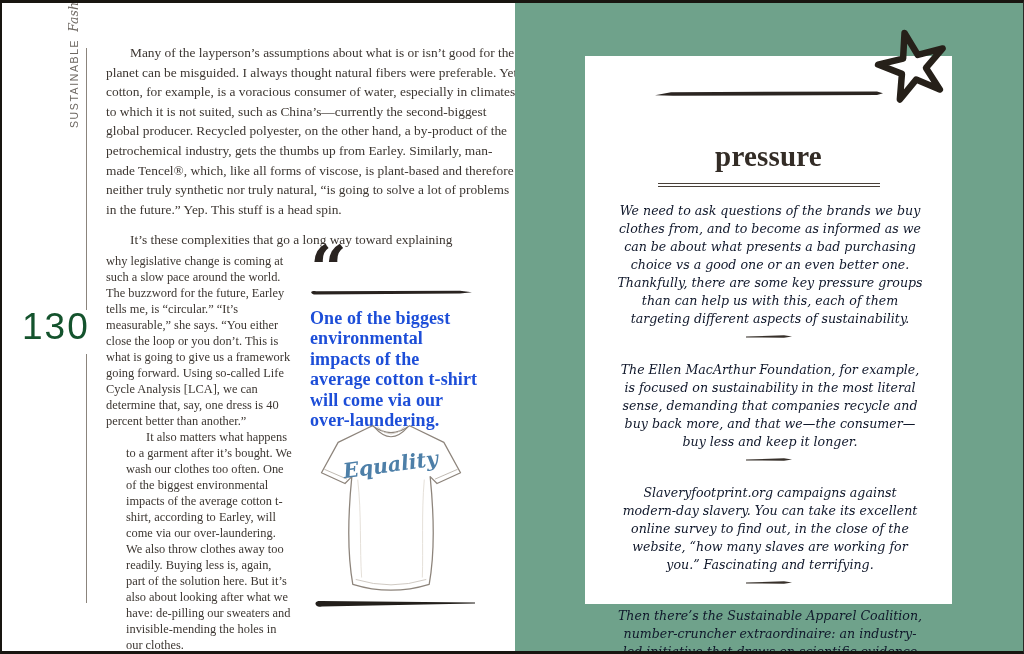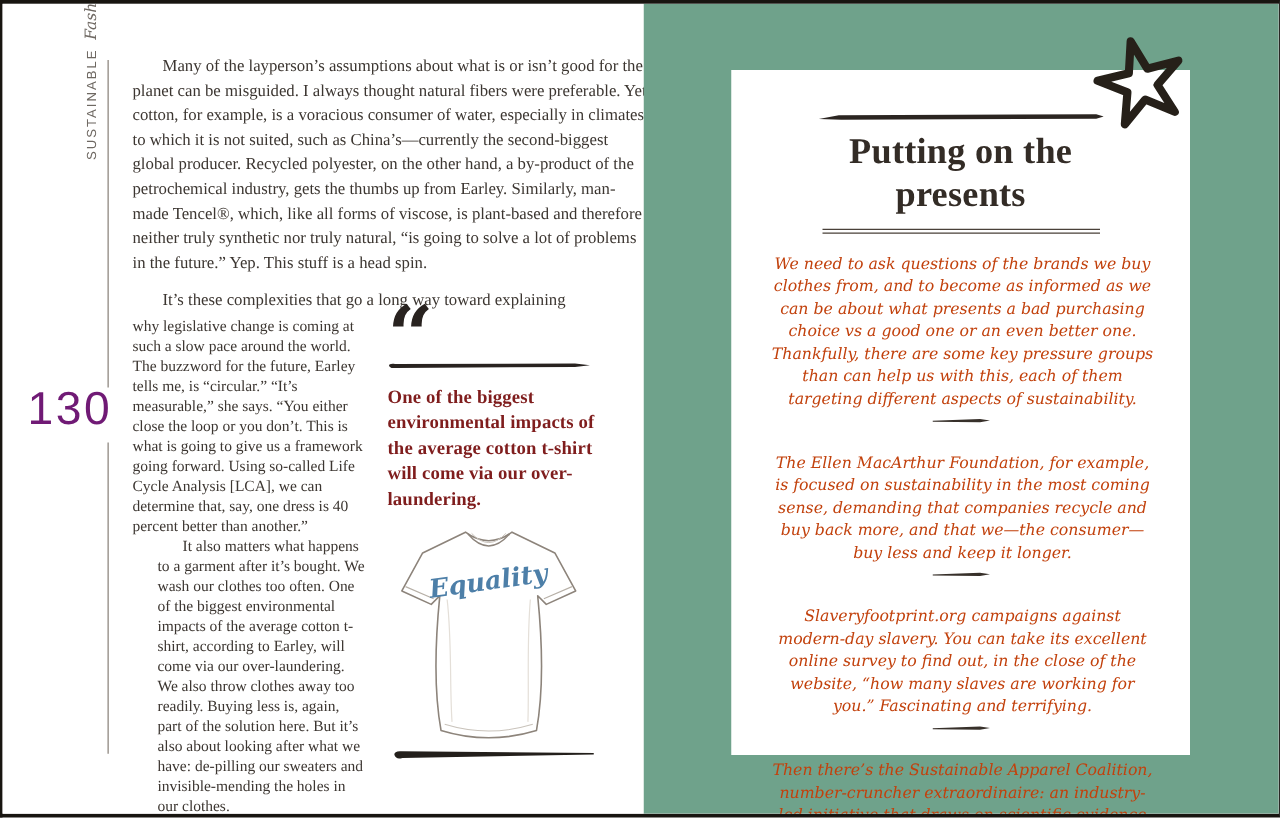--- a/index.html
+++ b/index.html
@@ -23,21 +23,21 @@
   .edge-label .caps { font-family:"Liberation Sans", sans-serif; font-size:10.5px; letter-spacing:1.6px; }
   .edge-label .ital { font-family:"DejaVu Serif", serif; font-style:italic; font-size:12.5px; margin-left:3px; }
 
   .vrule { position:absolute; left:84px; width:1px; background:#8b847c; }
   .vrule.top { top:45px; height:262px; }
   .vrule.bottom { top:351px; height:249px; }
 
   .page-number {
     position:absolute; left:20px; top:303px; width:62px; text-align:center;
     font-family:"Liberation Sans", sans-serif; font-weight:300;
-    font-size:37px; color:#701a75; letter-spacing:2px;
+    font-size:37px; color:#14532d; letter-spacing:2px;
   }
 
   .para-wide {
     position:absolute; left:104px; width:414px; font-size:13.4px; line-height:19.6px;
     color:#3c3631; text-align:left;
   }
   .p1 { top:40px; text-indent:24px; }
   .p2lead { top:227px; text-indent:24px; white-space:nowrap; }
 
   .narrow-col {
@@ -47,21 +47,21 @@
   .narrow-col p.indented { text-indent:20px;margin-left:20px; }
 
   .pullquote { position:absolute; left:308px; top:240px; width:170px; }
   .pullquote .qmark {
     font-family:"DejaVu Serif", serif; font-weight:bold; font-size:64px;
     line-height:52px; color:#292320; letter-spacing:-2px;
   }
   .pullquote .q-line { display:block; margin-top:-6px; }
   .pullquote .pq-text {
     margin-top:12px; font-family:"Liberation Serif", serif; font-weight:bold;
-    font-size:15px; line-height:20.4px; color:#7f1d1d; letter-spacing:0.1px;
+    font-size:18px; line-height:20.4px; color:#1d4ed8; letter-spacing:0.1px;
   }
 
   .tshirt { position:absolute; left:310px; top:410px; }
   .tshirt-line { position:absolute; left:312px; top:596px; }
 
   
   .right-page { position:absolute; left:513px; top:0; width:508px; height:648px; background:#6fa28b; }
 
   .card {
     position:absolute; left:70px; top:53px; width:367px; height:548px;
@@ -74,21 +74,21 @@
     margin-top:7px; font-family:"Liberation Serif", serif; font-weight:bold;
     font-size:29px; line-height:35px; color:#332c26; letter-spacing:0.2px;
   }
   .double-rule {
     width:222px; height:4px; margin:9px auto 0 auto;
     border-top:1px solid #494039; border-bottom:1px solid #494039;
   }
   .card p.rp {
     margin:22px auto 0 auto; width:306px;
     font-family:"DejaVu Serif", serif; font-style:italic;
-    font-size:12.6px; line-height:18px; color:#c2410c; text-align:center;
+    font-size:12.6px; line-height:18px; color:#0f172a; text-align:center;
   }
   .card p.rp.first { margin-top:15px; }
   .divider { display:block; margin:6px auto 0 auto; }
 
   .star { position:absolute; left:282px; top:-31px; }
 </style>
 </head>
 <body>
 
 <div class="spread">
@@ -137,33 +137,33 @@
 
   <div class="right-page">
     <div class="card">
       <div class="card-inner">
 
         <svg class="head-line" width="228" height="7" viewBox="0 0 228 7">
           <path d="M0,5.2 L16,2.2 L222,1.4 L228,3.2 L222,5 L18,5.8 Z" fill="#2b2521"></path>
         </svg>
 
         <h1>
-          <span>Putting on the</span><br>
-          <span>presents</span>
+          <br>
+          <span>pressure</span>
         </h1>
 
         <div class="double-rule"></div>
 
         <p class="rp first">We need to ask questions of the brands we buy clothes from, and to become as informed as we can be about what presents a bad purchasing choice vs a good one or an even better one. Thankfully, there are some key pressure groups than can help us with this, each of them targeting different aspects of sustainability.</p>
 
         <svg class="divider" width="46" height="5" viewBox="0 0 46 5">
           <path d="M0,2.6 L38,1.2 L46,2.4 L38,3.8 L0,3.4 Z" fill="#37302a"></path>
         </svg>
 
-        <p class="rp">The Ellen MacArthur Foundation, for example, is focused on sustainability in the most coming sense, demanding that companies recycle and buy back more, and that we—the consumer—buy less and keep it longer.</p>
+        <p class="rp">The Ellen MacArthur Foundation, for example, is focused on sustainability in the most literal sense, demanding that companies recycle and buy back more, and that we—the consumer—buy less and keep it longer.</p>
 
         <svg class="divider" width="46" height="5" viewBox="0 0 46 5">
           <path d="M0,2.6 L38,1.2 L46,2.4 L38,3.8 L0,3.4 Z" fill="#37302a"></path>
         </svg>
 
         <p class="rp">Slaveryfootprint.org campaigns against modern-day slavery. You can take its excellent online survey to find out, in the close of the website, “how many slaves are working for you.” Fascinating and terrifying.</p>
 
         <svg class="divider" width="46" height="5" viewBox="0 0 46 5">
           <path d="M0,2.6 L38,1.2 L46,2.4 L38,3.8 L0,3.4 Z" fill="#37302a"></path>
         </svg>

